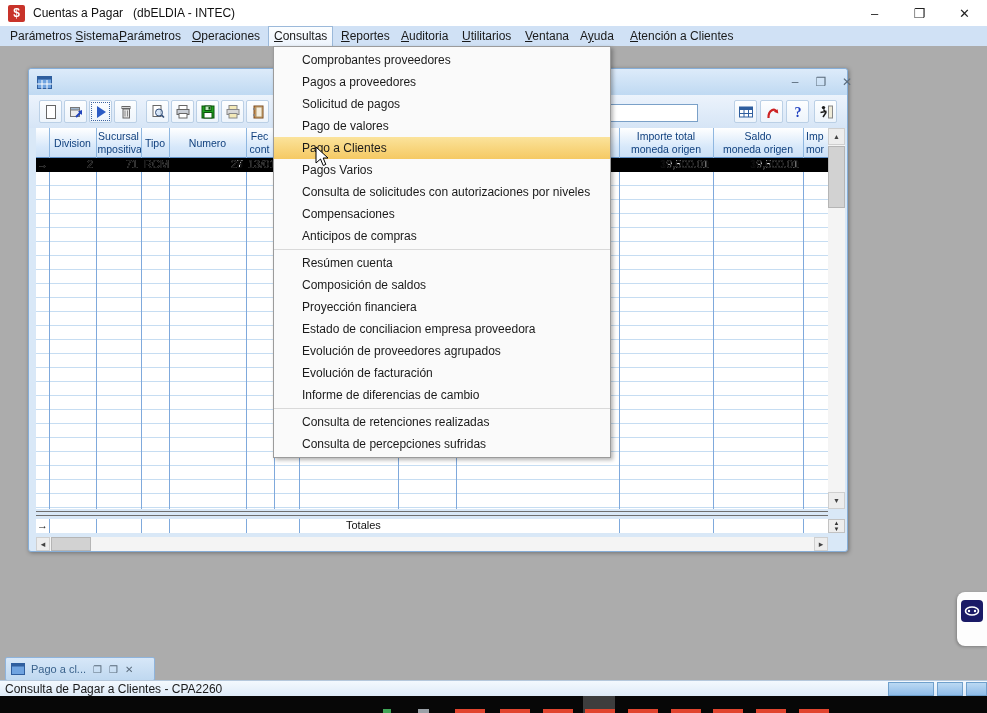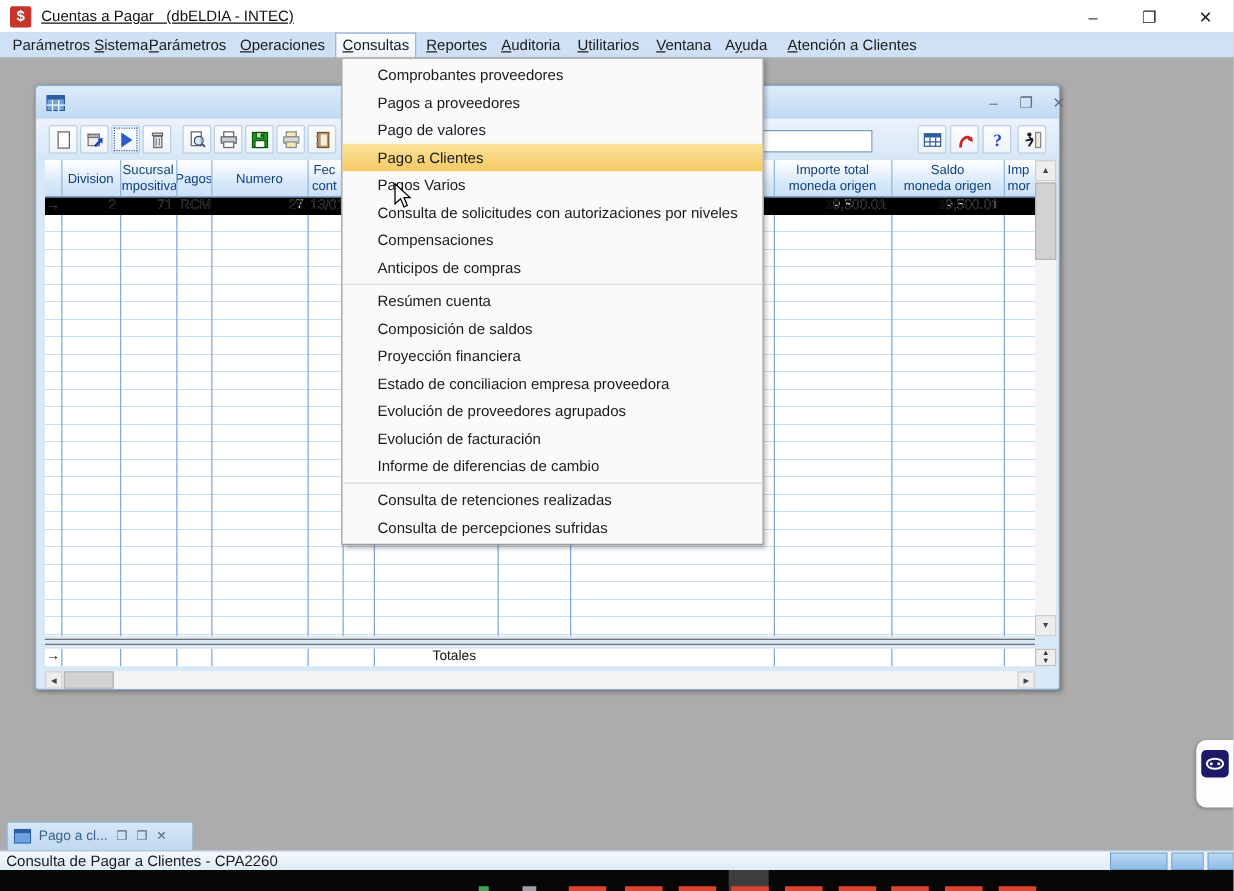--- a/index.html
+++ b/index.html
@@ -3,21 +3,21 @@
 <meta charset="utf-8">
 <style>
   * { margin:0; padding:0; box-sizing:border-box; }
   html,body { width:987px; height:713px; overflow:hidden; }
   body { font-family:"Liberation Sans", sans-serif; }
   #screen { position:relative; width:987px; height:713px; background:#ACACAC; overflow:hidden; }
 
   
   .titlebar { position:absolute; top:0; left:0; width:987px; height:26px; background:#FFFFFF; display:flex; align-items:center; }
   .app-icon { width:17px; height:17px; margin-left:8px; background:#C8332A; border-radius:2px; color:#fff; font-size:12px; font-weight:bold; text-align:center; line-height:17px; }
-  .app-title { margin-left:8px; font-size:12px; color:#111; white-space:pre;text-decoration:underline; }
+  .app-title { margin-left:8px; font-size:12px; color:#111; white-space:pre; }
   .win-controls { position:absolute; right:0; top:0; height:26px; display:flex; }
   .win-btn { width:45px; height:26px; display:flex; align-items:center; justify-content:center; font-size:13px; color:#222; }
 
   
   .menubar { position:absolute; top:26px; left:0; width:987px; height:20px; background:#D0E1F5; font-size:12px; color:#1A1A1A; }
   .mitem { position:absolute; top:0; height:20px; line-height:20px; padding:0 5px; white-space:nowrap; }
   .mitem:nth-of-type(1){left:5px} .mitem:nth-of-type(2){left:114px} .mitem:nth-of-type(3){left:187px}
   .mitem:nth-of-type(4){left:268px} .mitem:nth-of-type(5){left:336px} .mitem:nth-of-type(6){left:396px}
   .mitem:nth-of-type(7){left:457px} .mitem:nth-of-type(8){left:520px} .mitem:nth-of-type(9){left:575px}
   .mitem:nth-of-type(10){left:625px}
@@ -261,21 +261,21 @@
         <div class="hcell" style="left:0;width:13px"></div>
         <div class="hcell" style="left:13px;width:47px">
             <span>Division</span>
             <span></span>
           </div>
         <div class="hcell" style="left:60px;width:45px">
             <span>Sucursal</span>
             <span>impositiva</span>
           </div>
         <div class="hcell" style="left:105px;width:28px">
-            <span>Pagos</span>
+            <span>Tipo</span>
             <span></span>
           </div>
         <div class="hcell" style="left:133px;width:77px">
             <span>Numero</span>
             <span></span>
           </div>
         <div class="hcell" style="left:210px;width:27px;">
             <span>Fec</span>
             <span>cont</span>
           </div>
@@ -443,20 +443,21 @@
       </div>
     </div>
   </div>
 
   <div class="dropdown">
 
       <div class="ditem">Comprobantes proveedores</div>
 
       <div class="ditem">Pagos a proveedores</div>
 
+      <div class="ditem">Solicitud de pagos</div>
 
       <div class="ditem">Pago de valores</div>
 
       <div class="ditem highlighted">Pago a Clientes</div>
 
       <div class="ditem">Pagos Varios</div>
 
 
       <div class="ditem">Consulta de solicitudes con autorizaciones por niveles</div>
 

